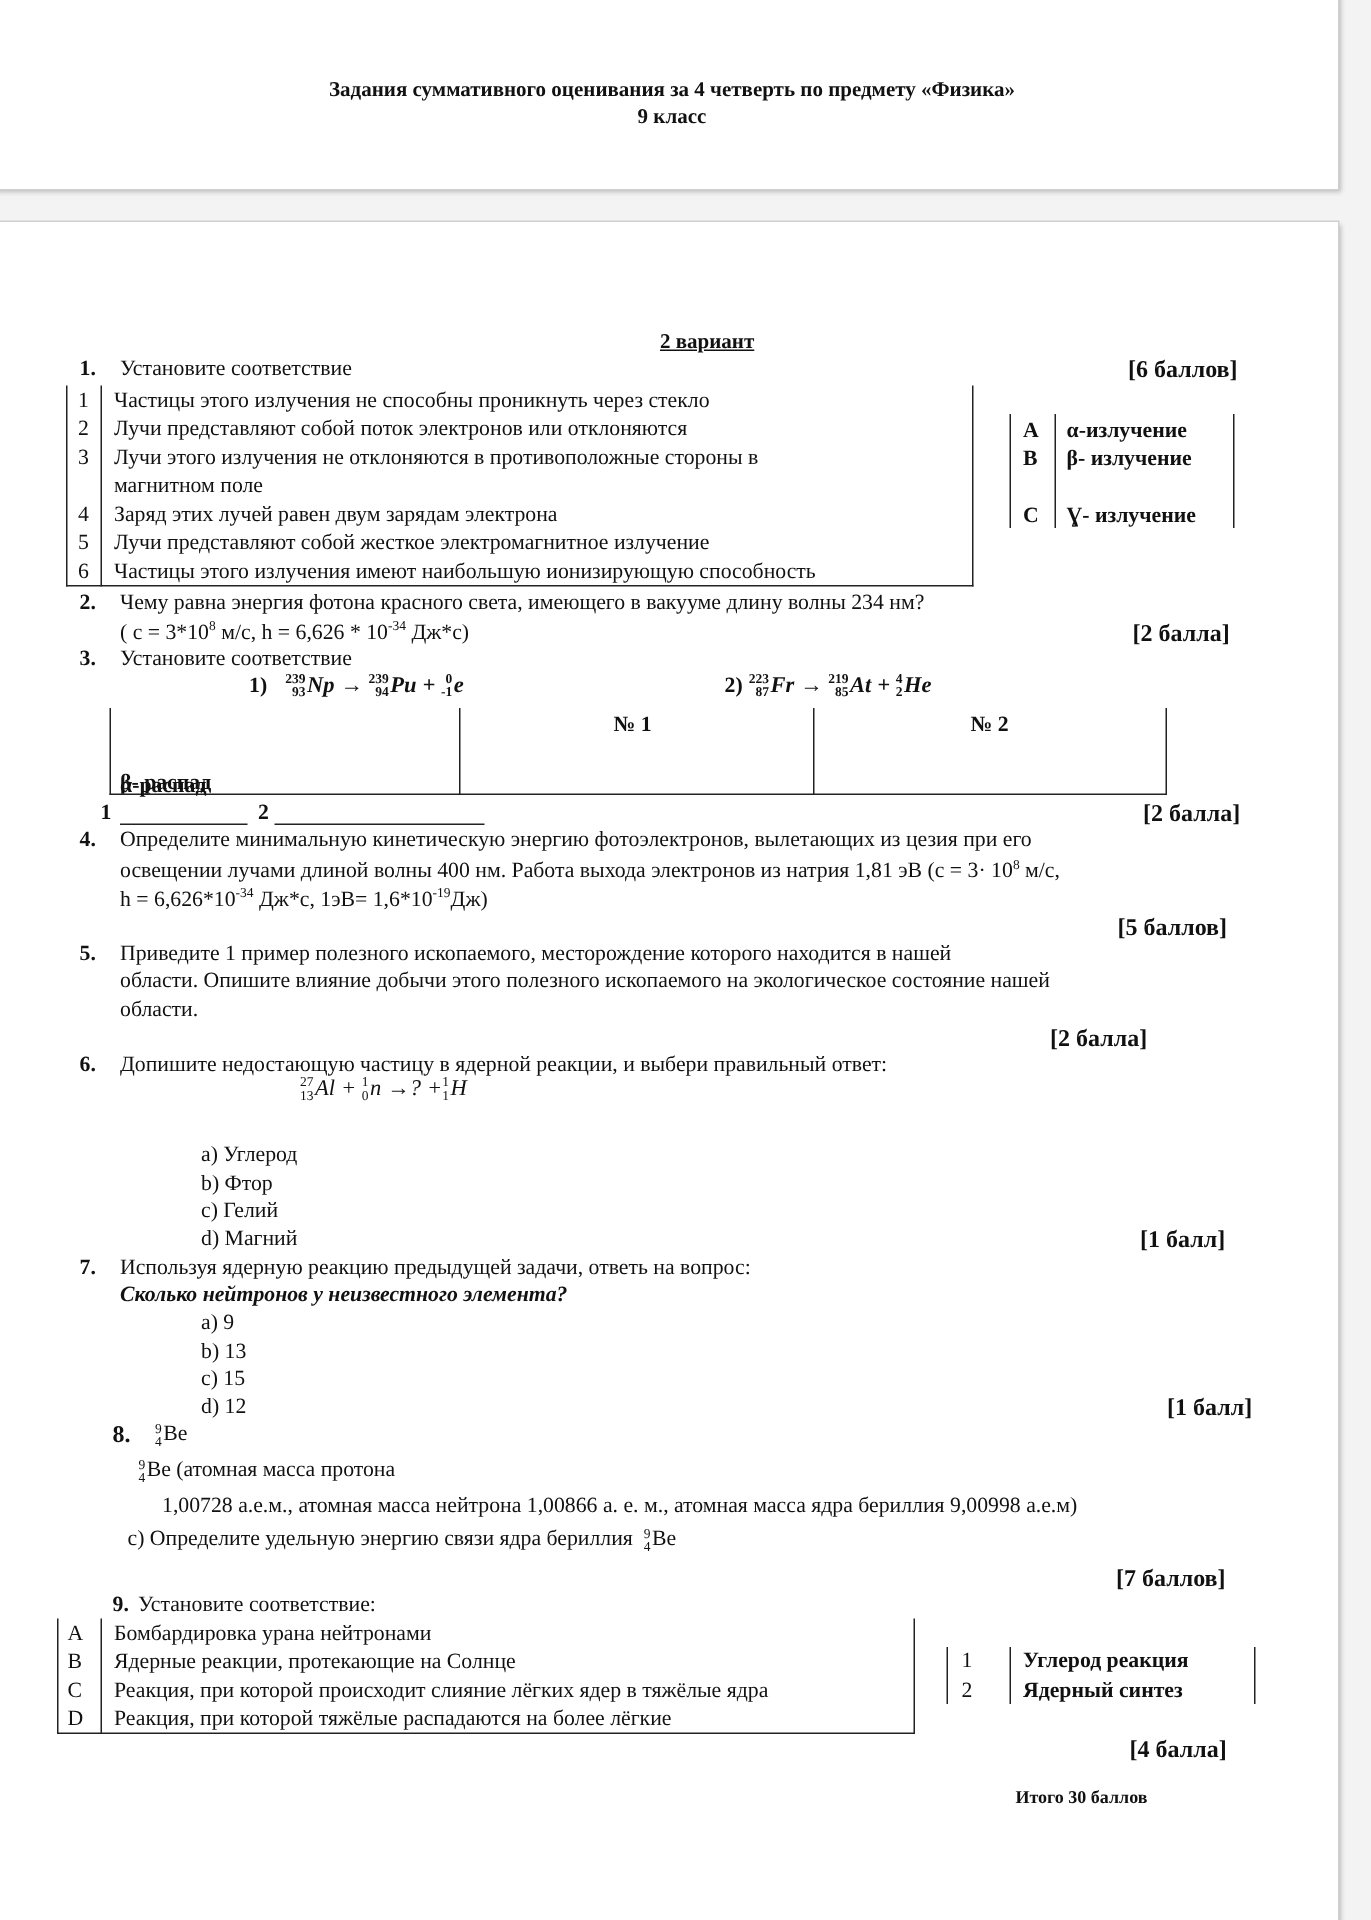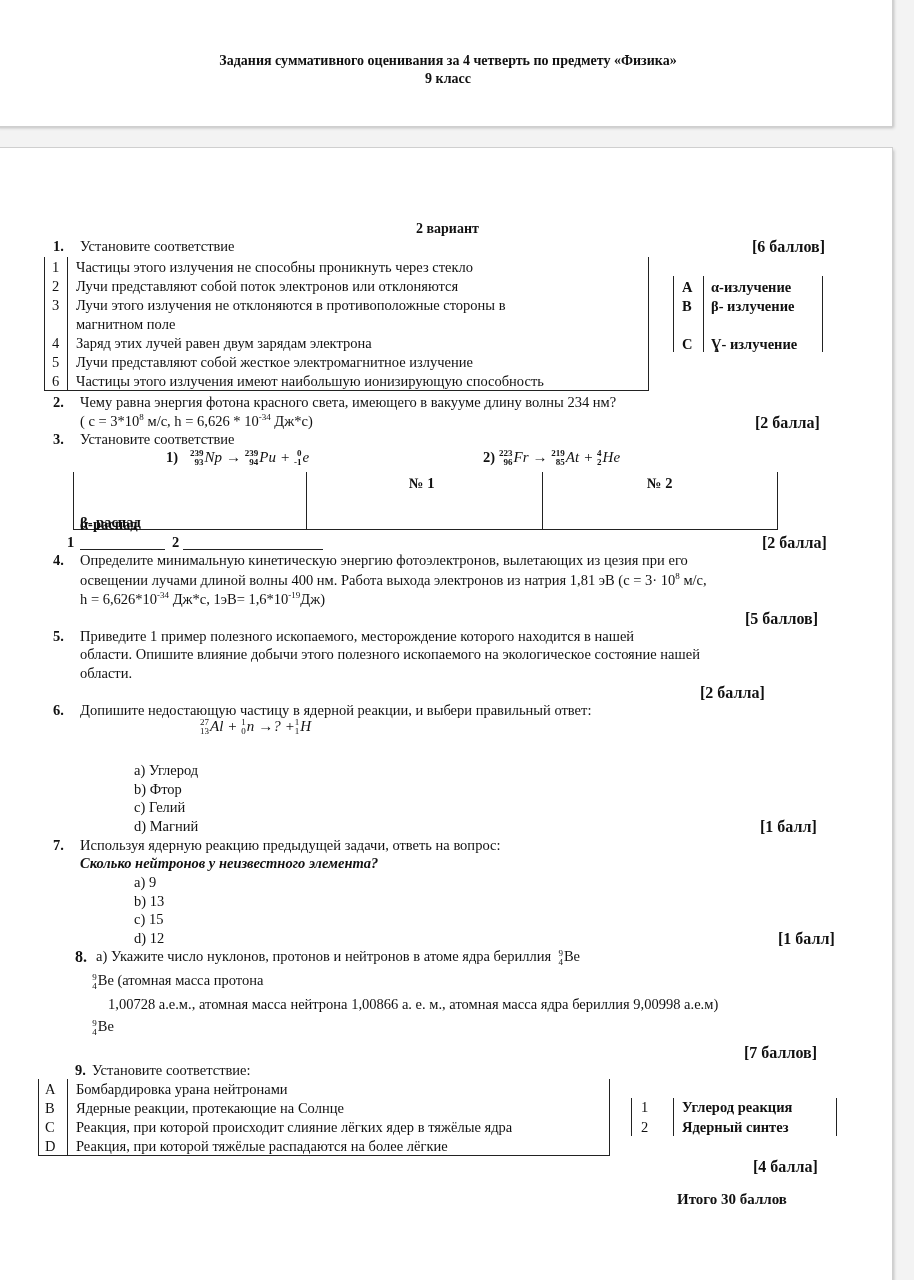--- a/index.html
+++ b/index.html
@@ -9,23 +9,23 @@
   #page2{left:-4px;top:148px;width:896px;height:1140px;}
   .abs{position:absolute;white-space:nowrap;}
   .b{font-weight:bold;}
   .title{left:0;width:904px;text-align:center;font-weight:bold;font-size:14px;}
   .t{font-size:14.5px;}
   .pts{font-weight:bold;font-size:16px;}
   .vline{position:absolute;width:1px;background:#222;}
   .hline{position:absolute;height:1px;background:#222;}
   sup,sub{font-size:9px;}
   .nuc{display:inline-flex;flex-direction:column;vertical-align:middle;font-size:9px;line-height:9px;text-align:right;margin-right:1px;}
-  .eq{font-style:italic;font-weight:normal;font-size:15px;}
+  .eq{font-style:italic;font-weight:bold;font-size:15px;}
   .eq2{font-style:italic;font-size:15px;}
-  .u{}
+  .u{text-decoration:underline;margin-left:24px;}
   .num{font-weight:bold;}
 </style>
 </head>
 <body>
 
 <div class="page" id="page1">
   <div class="abs title" style="top:57px;">Задания суммативного оценивания за 4 четверть по предмету «Физика»</div>
   <div class="abs title" style="top:75px;">9 класс</div>
 </div>
 
@@ -94,21 +94,21 @@
       <span class="eq"> + </span>
       <span class="nuc b">
           <span>0</span>
           <span>-1</span>
         </span><span class="eq">e</span>
     </div>
     <div class="abs" style="left:483px;top:448px;">
       <span class="b t">2)</span>
       <span class="nuc b">
           <span>223</span>
-          <span>96</span>
+          <span>87</span>
         </span><span class="eq">Fr</span>
       <span class="eq"> → </span>
       <span class="nuc b">
           <span>219</span>
           <span>85</span>
         </span><span class="eq">At</span>
       <span class="eq"> + </span>
       <span class="nuc b">
           <span>4</span>
           <span>2</span>
@@ -180,30 +180,30 @@
     <span class="abs t b" style="left:80px;top:855px;font-style:italic;">Сколько нейтронов у неизвестного элемента?</span>
     <span class="abs t" style="left:134px;top:874px;">a) 9</span>
     <span class="abs t" style="left:134px;top:893px;">b) 13</span>
     <span class="abs t" style="left:134px;top:911px;">c) 15</span>
     <span class="abs t" style="left:134px;top:930px;">d) 12</span>
     <span class="abs pts" style="left:778px;top:930px;">[1 балл]</span>
   </div>
 
   <div>
     <span class="abs t num" style="left:75px;top:948px;font-size:16px;">8.</span>
-    <span class="abs t" style="left:96px;top:948px;"><span>a)  Укажите число нуклонов, протонов и нейтронов в атоме ядра бериллия</span>&nbsp; <span class="nuc">
+    <span class="abs t" style="left:96px;top:948px;">&nbsp; <span class="nuc">
           <span>9</span>
           <span>4</span>
         </span><span>Be</span></span>
     <span class="abs t" style="left:85px;top:972px;">&nbsp; <span class="nuc">
           <span>9</span>
           <span>4</span>
         </span><span>Be (атомная масса протона</span></span>
     <span class="abs t" style="left:108px;top:996px;">1,00728 а.е.м., атомная масса нейтрона 1,00866 а. е. м., атомная масса ядра бериллия 9,00998 а.е.м)</span>
-    <span class="abs t" style="left:85px;top:1018px;">&nbsp; <span class="nuc">
+    <span class="abs t" style="left:85px;top:1018px;"><span>c) Определите удельную энергию связи  ядра бериллия</span>&nbsp; <span class="nuc">
           <span>9</span>
           <span>4</span>
         </span><span>Be</span></span>
     <span class="abs pts" style="left:744px;top:1044px;">[7 баллов]</span>
   </div>
 
   <div>
     <span class="abs t num" style="left:75px;top:1062px;">9.</span>
     <span class="abs t" style="left:92px;top:1062px;text-align:center;">Установите соответствие:</span>
 
@@ -225,14 +225,14 @@
     <div class="vline" style="left:673px;top:1098px;height:38px;"></div>
     <div class="vline" style="left:836px;top:1098px;height:38px;"></div>
     <span class="abs t" style="left:641px;top:1099px;">1</span>
     <span class="abs t b" style="left:682px;top:1099px;">Углерод реакция</span>
     <span class="abs t" style="left:641px;top:1119px;">2</span>
     <span class="abs t b" style="left:682px;top:1119px;">Ядерный синтез</span>
 
     <span class="abs pts" style="left:753px;top:1158px;">[4 балла]</span>
   </div>
 
-  <span class="abs b" style="left:677px;top:1191px;font-size:15px;">Итого 30 баллов</span>
+  <span class="abs b" style="left:677px;top:1191px;font-size:12px;">Итого 30 баллов</span>
 </div>
 
 </body></html>

